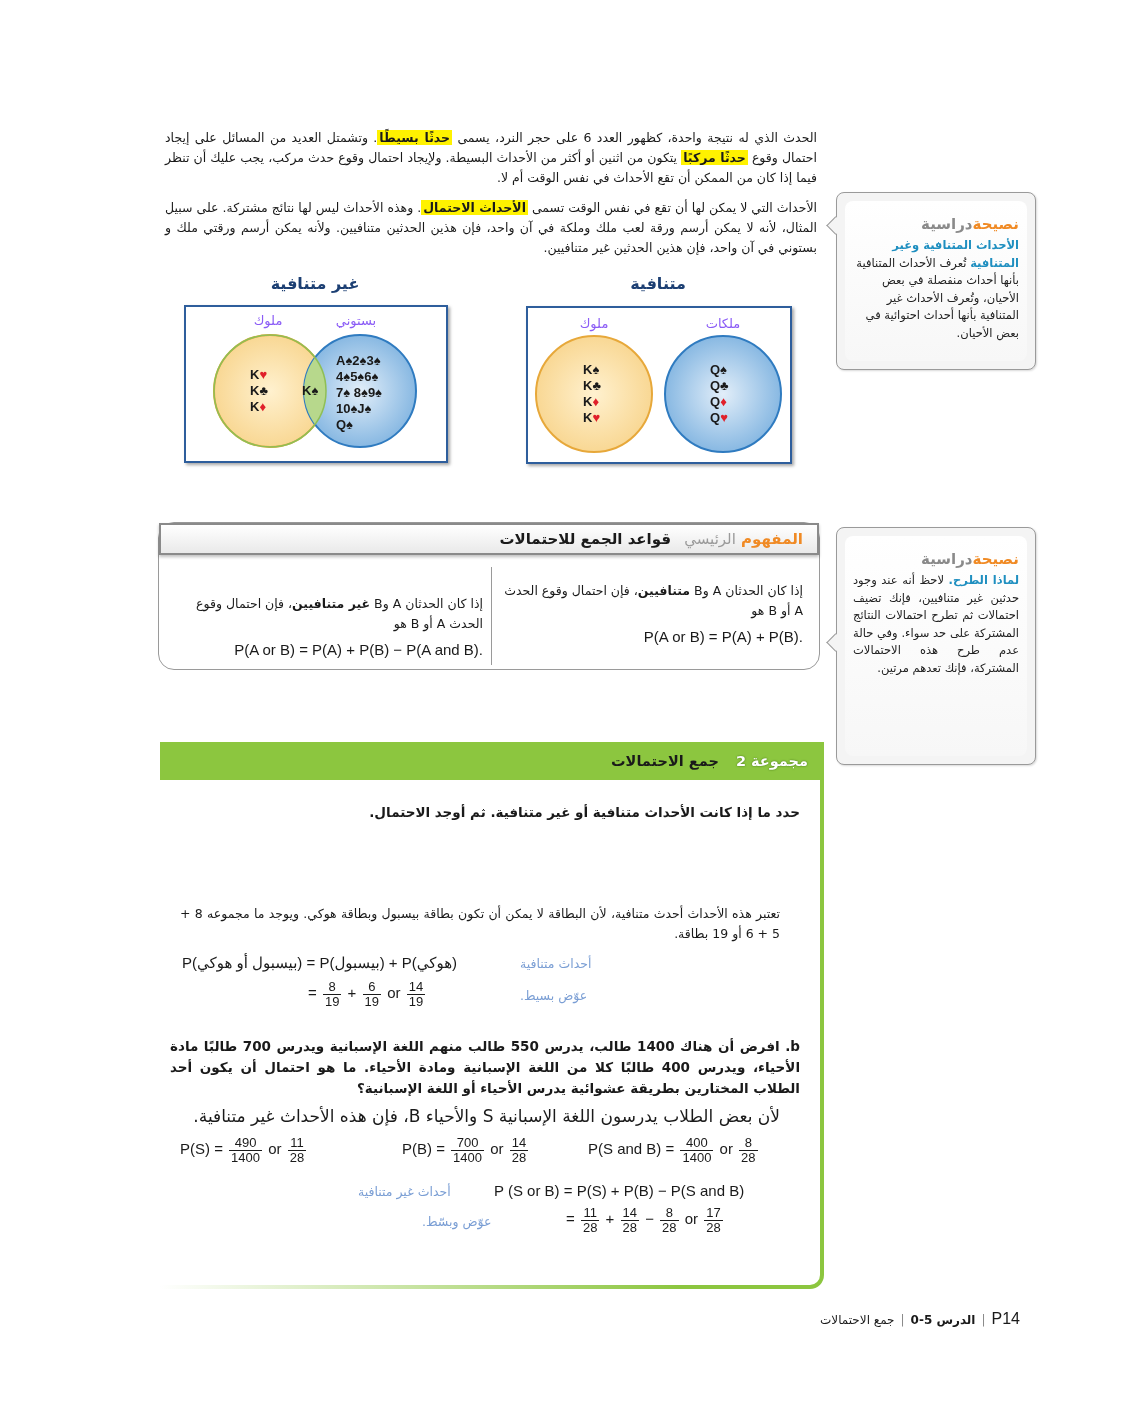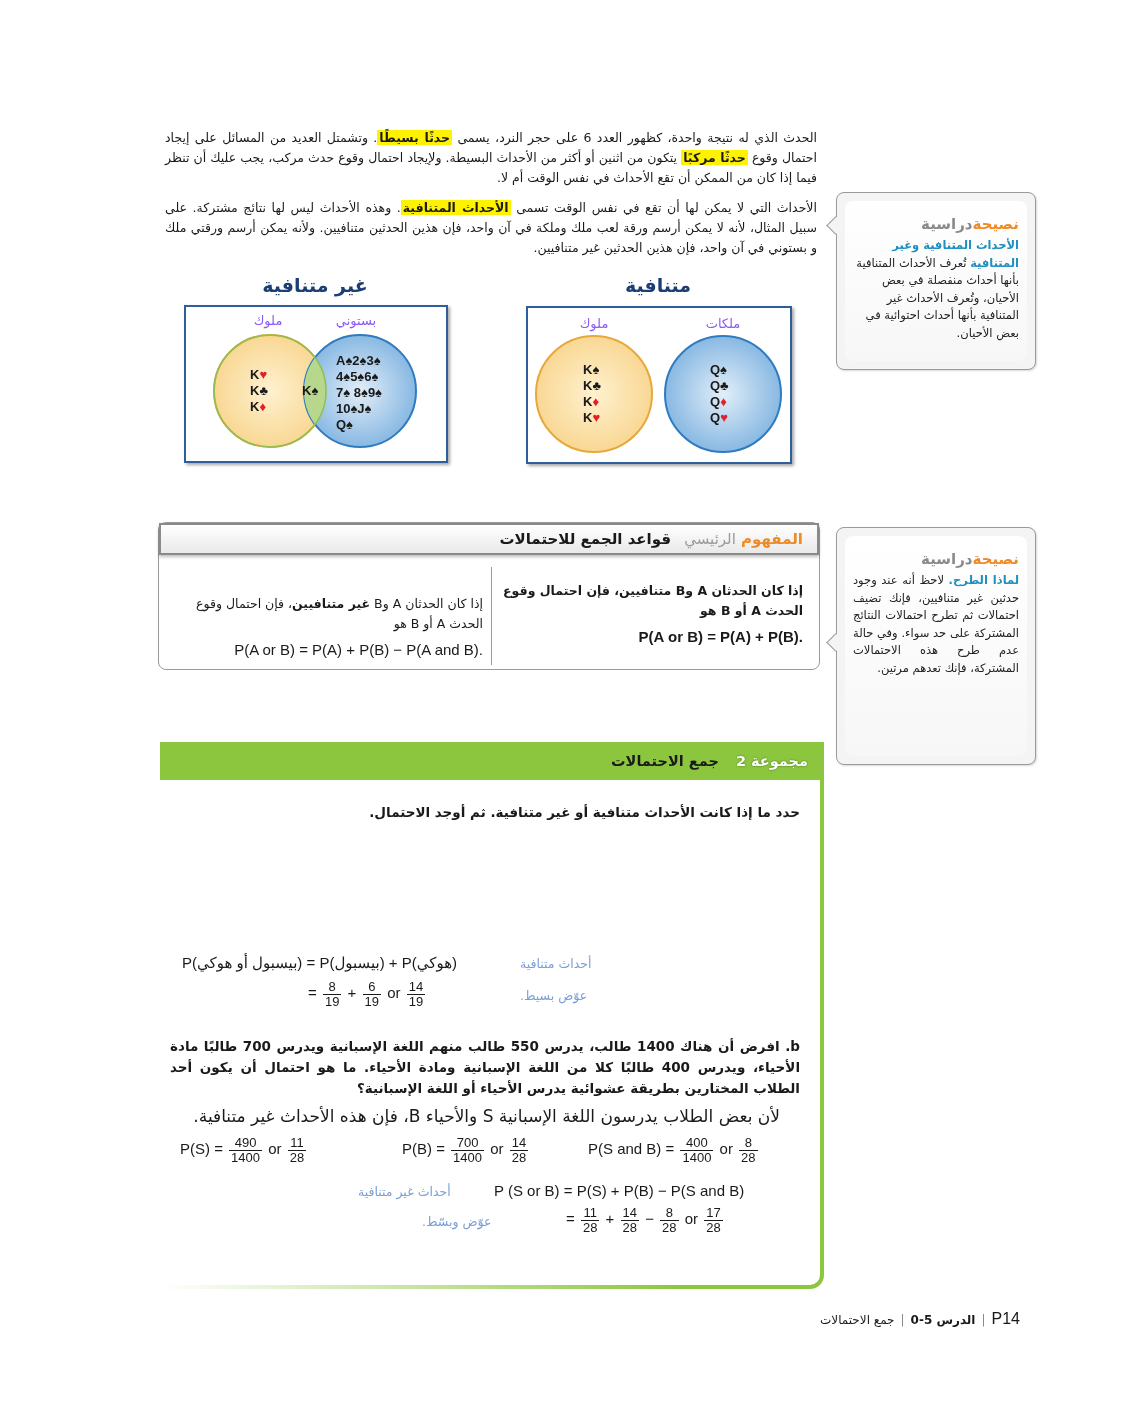--- a/index.html
+++ b/index.html
@@ -13,28 +13,28 @@
   .tip { position:absolute; border:1.5px solid #9a9a9a; border-radius:8px; background:#f4f4f4; box-shadow:1px 1px 2px rgba(0,0,0,0.15); }
   .tip-inner { position:absolute; left:8px; right:8px; top:8px; bottom:8px; background:linear-gradient(#ffffff, #f7f7f7); border-radius:8px; direction:rtl; text-align:right; padding:14px 8px 6px 8px; box-sizing:border-box; }
   .tip-title { font-size:15px; font-weight:bold; margin-bottom:4px; }
   .tip-title .o { color:#f08a24; }
   .tip-title .g { color:#8a8a8a; }
   .tip-body { font-size:11.5px; line-height:17.5px; color:#222; }
   .tip-body .kw { color:#1f8fc0; font-weight:bold; }
   .tip-arrow { position:absolute; width:12px; height:12px; background:#f4f4f4; border-left:1.5px solid #9a9a9a; border-bottom:1.5px solid #9a9a9a; transform:rotate(45deg); }
 
   
-  .venn-title { position:absolute; font-size:19px; font-weight:bold; color:#1c3f73; direction:rtl; text-align:center; }
+  .venn-title { position:absolute; font-size:16px; font-weight:bold; color:#1c3f73; direction:rtl; text-align:center; }
   .venn-box { position:absolute; border:2px solid #2e5e9c; box-shadow:2px 2px 3px rgba(0,0,0,0.35); background:#fff; }
   .venn-lbl { position:absolute; font-size:13px; color:#8b5cf6; direction:rtl; text-align:center; }
   .card { font-size:13px; font-weight:bold; line-height:16px; white-space:nowrap; font-family:"Liberation Sans", sans-serif; }
   .red { color:#e0202a; }
 
   
-  .kc { position:absolute; left:158px; top:522px; width:660px; height:146px; border:1.5px solid #9a9a9a; border-radius:8px; background:#fff; }
+  .kc { position:absolute; left:158px; top:522px; width:660px; height:146px; border:1.5px solid #9a9a9a; border-radius:16px; background:#fff; }
   .kc-head { position:absolute; left:0; top:0; right:0; height:32px; border:2px solid #8a8a8a; background:linear-gradient(#ffffff, #e9e9e9); box-shadow:0 2px 3px rgba(0,0,0,0.25); direction:rtl; padding-right:14px; box-sizing:border-box; font-size:15px; line-height:28px; font-weight:bold; }
   .kc-head .o { color:#f08a24; }
   .kc-head .g { color:#9a9a9a; font-weight:normal; }
   .kc-col { position:absolute; direction:rtl; text-align:right; font-size:12.5px; line-height:20px; }
   .kc-div { position:absolute; left:332px; top:44px; width:1px; height:98px; background:#9a9a9a; }
   .formula { font-family:"Liberation Sans", sans-serif; font-size:15px; direction:ltr; }
 
   
   .ex { position:absolute; left:160px; top:742px; width:660px; height:543px; border-right:4px solid #8cc63f; border-bottom:4px solid #8cc63f; border-bottom-right-radius:14px; }
   .ex-bottom-fade { position:absolute; left:0; bottom:-4px; width:520px; height:4px; background:linear-gradient(to right, #ffffff, #8cc63f); }
@@ -52,21 +52,21 @@
   .footer .pg { font-family:"Liberation Sans", sans-serif; font-size:16px; }
   .footer .sep { color:#888; margin:0 6px; }
 </style>
 </head>
 <body>
 
 <div class="abs rtl para" style="left:165px; top:128px; width:652px;">
   <span>الحدث الذي له نتيجة واحدة، كظهور العدد 6 على حجر النرد، يسمى </span><span class="hl">حدثًا بسيطًا</span><span>. وتشمتل العديد من المسائل على إيجاد احتمال وقوع </span><span class="hl">حدثًا مركبًا</span><span> يتكون من اثنين أو أكثر من الأحداث البسيطة. ولإيجاد احتمال وقوع حدث مركب، يجب عليك أن تنظر فيما إذا كان من الممكن أن تقع الأحداث في نفس الوقت أم لا.</span>
 </div>
 <div class="abs rtl para" style="left:165px; top:198px; width:652px;">
-  <span>الأحداث التي لا يمكن لها أن تقع في نفس الوقت تسمى </span><span class="hl">الأحداث المتنافية</span><span>. وهذه الأحداث ليس لها نتائج مشتركة. على سبيل المثال، لأنه لا يمكن أرسم ورقة لعب ملك وملكة في آن واحد، فإن هذين الحدثين متنافيين. ولأنه يمكن أرسم ورقتي ملك و بستوني في آن واحد، فإن هذين الحدثين غير متنافيين.</span>
+  <span>الأحداث التي لا يمكن لها أن تقع في نفس الوقت تسمى </span><span class="hl">الأحداث الاحتمال</span><span>. وهذه الأحداث ليس لها نتائج مشتركة. على سبيل المثال، لأنه لا يمكن أرسم ورقة لعب ملك وملكة في آن واحد، فإن هذين الحدثين متنافيين. ولأنه يمكن أرسم ورقتي ملك و بستوني في آن واحد، فإن هذين الحدثين غير متنافيين.</span>
 </div>
 
 <div class="tip" style="left:836px; top:192px; width:198px; height:176px;">
   <div class="tip-arrow" style="left:-8px; top:26px;"></div>
   <div class="tip-inner">
     <div class="tip-title"><span class="o">نصيحة</span><span class="g">دراسية</span></div>
     <div class="tip-body"><span class="kw">الأحداث المتنافية وغير المتنافية</span><span> تُعرف الأحداث المتنافية بأنها أحداث منفصلة في بعض الأحيان، وتُعرف الأحداث غير المتنافية بأنها أحداث احتوائية في بعض الأحيان.</span></div>
   </div>
 </div>
 
@@ -139,21 +139,21 @@
     <div>Q<span class="red">♥</span></div>
   </div>
 </div>
 
 <div class="kc">
   <div class="kc-head">
     <span class="o">المفهوم</span>
     <span class="g">الرئيسي</span>
     <span style="margin-right:8px;">قواعد الجمع للاحتمالات</span>
   </div>
-  <div class="kc-col" style="left:340px; top:58px; width:304px;font-weight:bold;">
+  <div class="kc-col" style="left:340px; top:58px; width:304px;">
     <div><span>إذا كان الحدثان A وB </span><b>متنافيين</b><span>، فإن احتمال وقوع الحدث A أو B هو</span></div>
     <div class="formula" style="text-align:right; margin-top:6px;">P(A or B) = P(A) + P(B).</div>
   </div>
   <div class="kc-div"></div>
   <div class="kc-col" style="left:16px; top:58px; width:308px;margin-top:13px;">
     <div><span>إذا كان الحدثان A وB </span><b>غير متنافيين</b><span>، فإن احتمال وقوع الحدث A أو B هو</span></div>
     <div class="formula" style="text-align:right; margin-top:6px;">P(A or B) = P(A) + P(B) − P(A and B).</div>
   </div>
 </div>
 
@@ -168,20 +168,21 @@
 <div class="ex">
   <div class="ex-head">
     <span class="lbl">مجموعة</span>
     <span class="num">2</span>
     <span>جمع الاحتمالات</span>
   </div>
   <div class="ex-bottom-fade"></div>
 
   <div class="abs rtl bold" style="left:10px; top:62px; width:630px; font-size:13.5px; text-align:right;">حدد ما إذا كانت الأحداث متنافية أو غير متنافية. ثم أوجد الاحتمال.</div>
 
+  <div class="abs rtl" style="left:20px; top:162px; width:600px; font-size:12.5px; line-height:20px;">تعتبر هذه الأحداث أحدث متنافية، لأن البطاقة لا يمكن أن تكون بطاقة بيسبول وبطاقة هوكي. ويوجد ما مجموعه 8 + 5 + 6 أو 19 بطاقة.</div>
 
   <div class="abs math" style="left:22px; top:212px;">P(بيسبول أو هوكي) = P(بيسبول) + P(هوكي)</div>
   <div class="abs note" style="left:360px; top:214px;">أحداث متنافية</div>
   <div class="abs math" style="left:148px; top:238px;">
     = <span class="frac"><span class="n">8</span><span>19</span></span> + <span class="frac"><span class="n">6</span><span>19</span></span> <span>or</span> <span class="frac"><span class="n">14</span><span>19</span></span>
   </div>
   <div class="abs note" style="left:360px; top:246px;">عوّض بسيط.</div>
 
   <div class="abs rtl bold" style="left:10px; top:294px; width:630px; font-size:13.5px; line-height:21px;">
     <span>b.</span> <span>افرض أن هناك 1400 طالب، يدرس 550 طالب منهم اللغة الإسبانية ويدرس 700 طالبًا مادة الأحياء، ويدرس 400 طالبًا كلا من اللغة الإسبانية ومادة الأحياء. ما هو احتمال أن يكون أحد الطلاب المختارين بطريقة عشوائية يدرس الأحياء أو اللغة الإسبانية؟</span>

